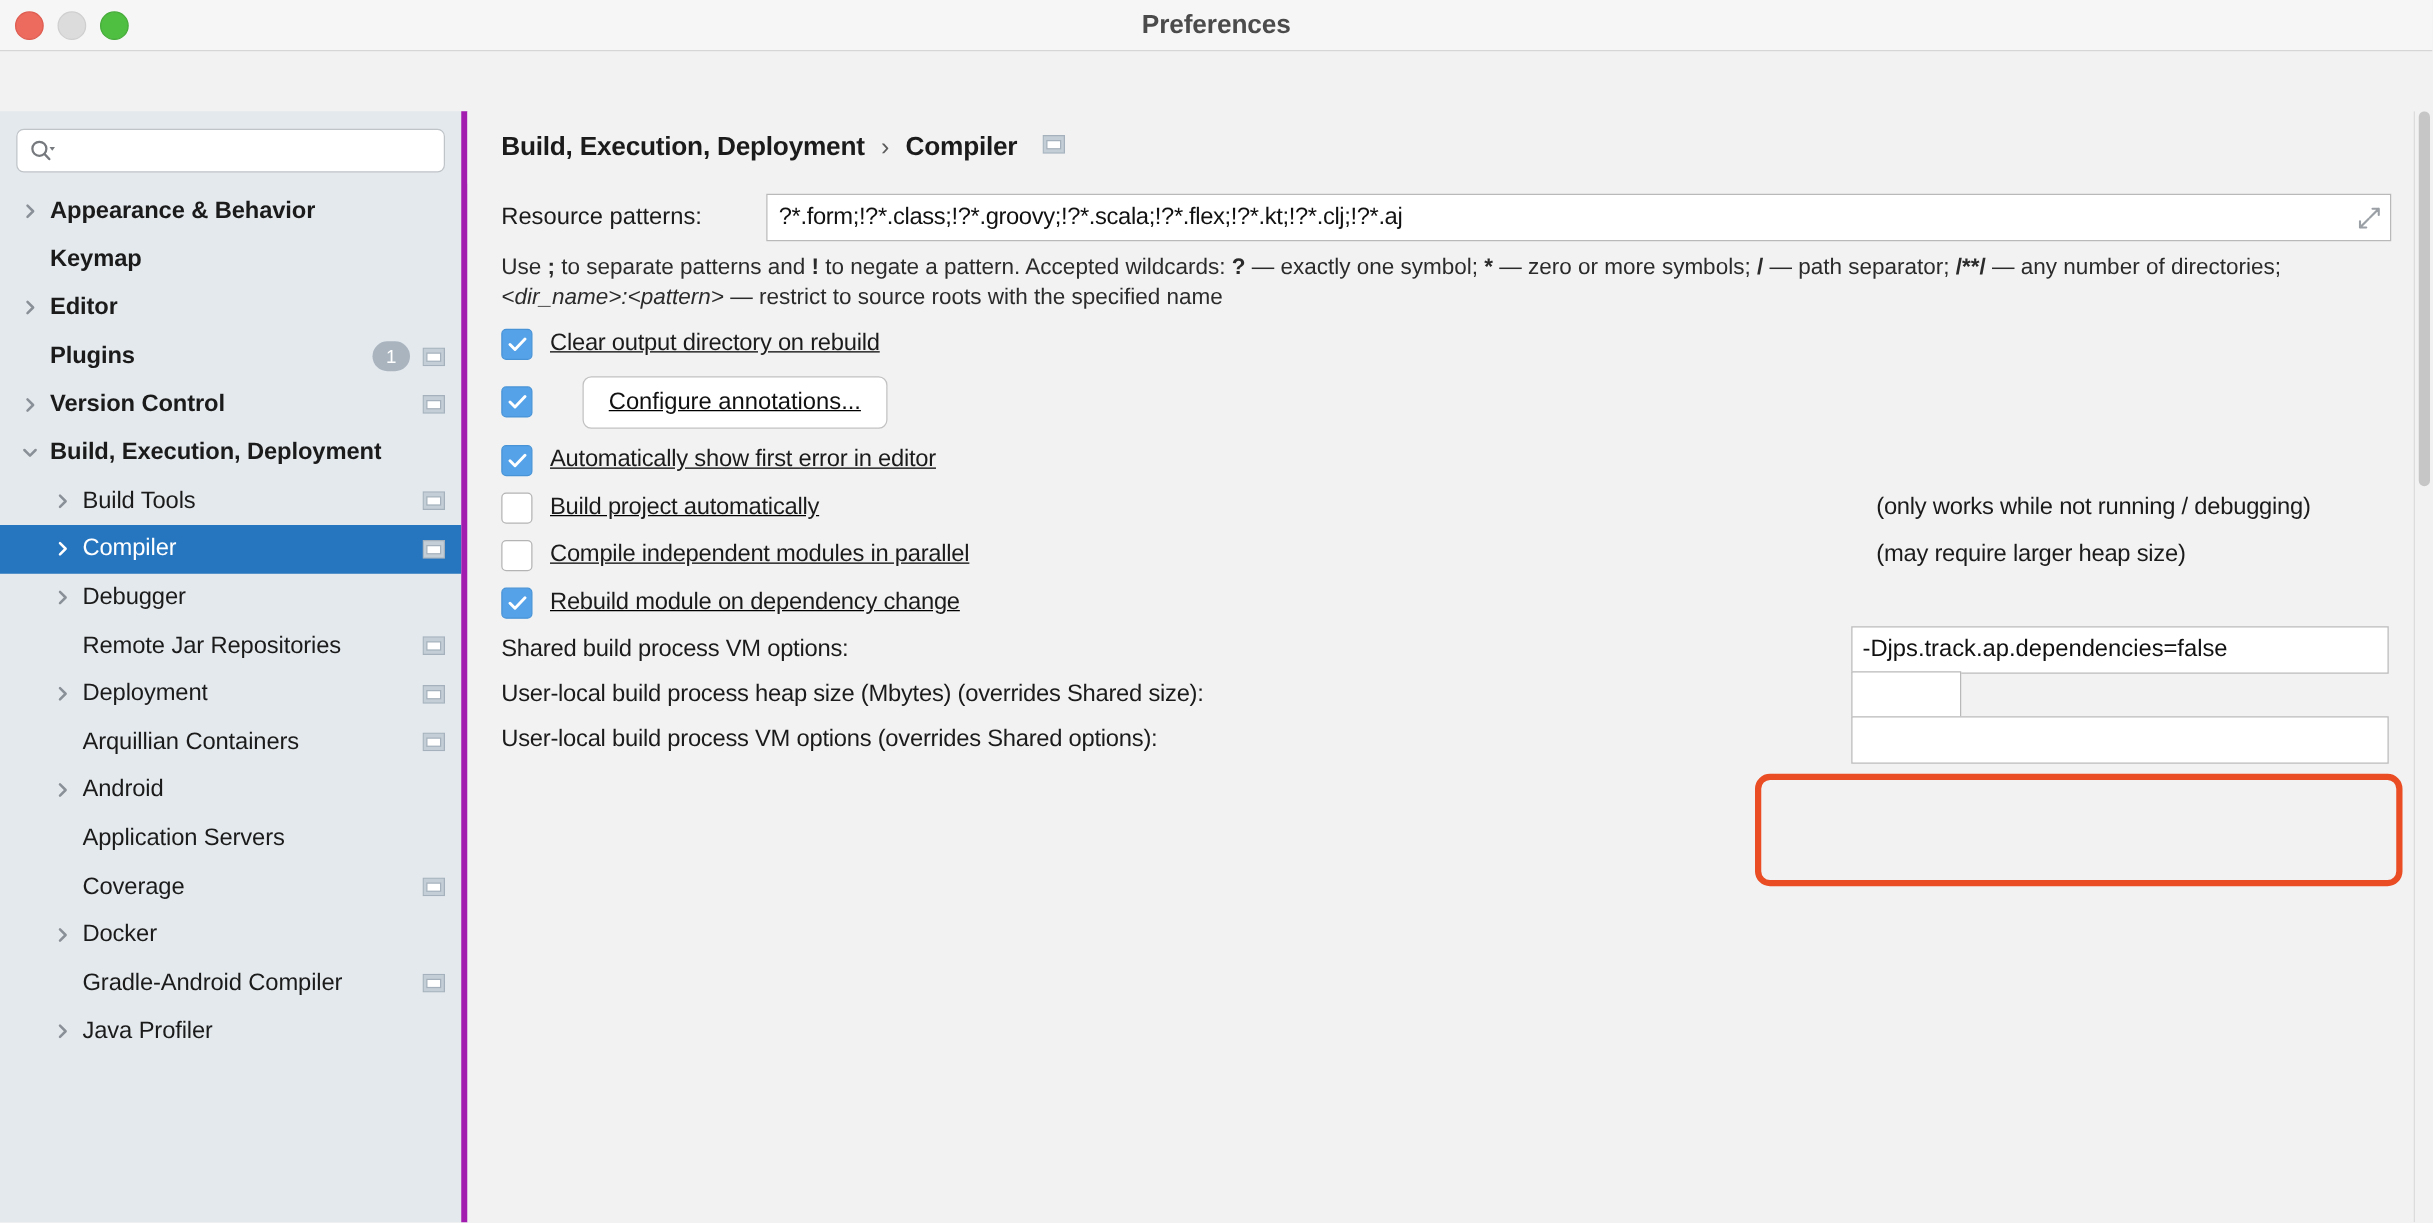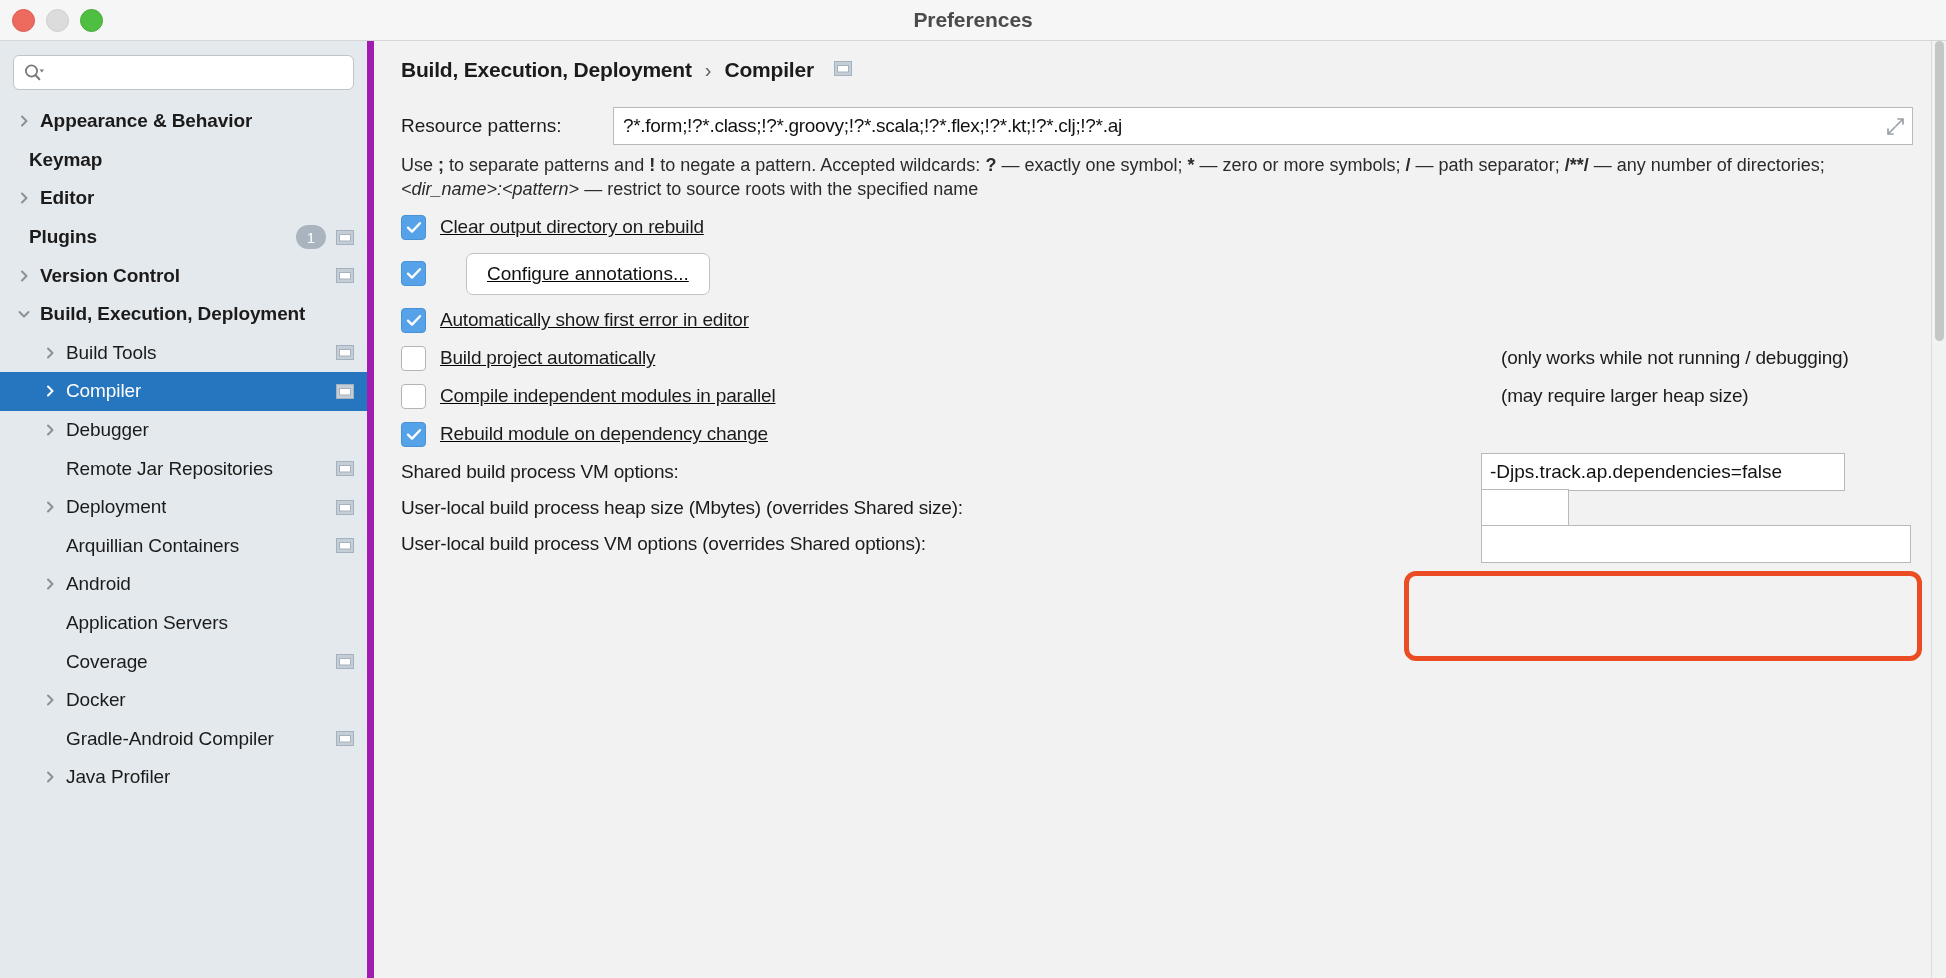--- a/index.html
+++ b/index.html
@@ -7,21 +7,21 @@
     margin: 0; padding: 0;
     width: 1946px; height: 978px;
     overflow: hidden;
     font-family: "Liberation Sans", sans-serif;
     background: #f2f2f2;
   }
   .window {
     position: relative;
     width: 1946px; height: 978px;
     background: #f2f2f2;
-    display: flex; flex-direction: column;
+    display: flex; flex-direction: column; gap: 48px;
   }
 
   
   .titlebar {
     height: 41px;
     flex: 0 0 41px;
     background: #f6f6f6;
     border-bottom: 1px solid #d6d6d6;
     display: flex; align-items: center;
     position: relative;
@@ -38,21 +38,21 @@
     pointer-events: none;
   }
 
   
   .body { flex: 1 1 auto; display: flex; min-height: 0; }
 
   
   .sidebar {
     width: 374px; flex: 0 0 374px;
     background: #e4e9ed;
-    border-right: 7px solid #a21caf;
+    border-right: 5px solid #a21caf;
     overflow: hidden;
     position: relative;
   }
   .search-wrap { padding: 14px 13px 10px 13px; }
   .search-box {
     height: 35px; background: #ffffff;
     border: 1px solid #bfc4c9; border-radius: 6px;
     display: flex; align-items: center; padding: 0 9px;
   }
   .search-icon { width: 22px; height: 20px; flex: 0 0 22px; display:block; }
@@ -74,21 +74,21 @@
     font-size: 0; line-height: 0;
   }
   .arrow svg { display: block; margin: 0 auto; }
   .row-label {
     font-size: 19px; letter-spacing: -0.1px;
     overflow: hidden; text-overflow: ellipsis;
   }
   .row.lvl0 .row-label { font-weight: bold; }
   .row.lvl0 { padding-left: 14px; }
   .row.lvl0 .arrow { margin-right: 6px; }
-  .row.lvl0.noarrow { padding-left: 29px; }
+  .row.lvl0.noarrow { padding-left: 40px; }
   .row.lvl1 { padding-left: 40px; }
   .row.lvl1 .arrow { margin-right: 6px; }
   .row.lvl1.noarrow { padding-left: 66px; }
   .spacer { flex: 1 1 auto; }
   .badge {
     min-width: 30px; height: 24px; border-radius: 12px;
     background: #a9b4bf; color: #ffffff;
     font-size: 15px; font-weight: 500;
     display: inline-flex; align-items: center; justify-content: center;
     padding: 0 8px; margin-right: 10px;
@@ -452,21 +452,21 @@
                   <path d="M2 6.6 L6 10.6 L14 2.2" fill="none" stroke="#ffffff" stroke-width="2.3" stroke-linecap="round" stroke-linejoin="round"></path>
                 </svg>
               </span>
               <span class="cb-label">Rebuild module on dependency change</span>
             </div>
           </div>
 
         <div id="field-list">
             <div class="field-row" style="margin-top: 14px; align-items: center; position: relative;">
               <span class="label">Shared build process VM options:</span>
-              <input type="text" class="tf" value="-Djps.track.ap.dependencies=false" style="position: absolute; left: 1080px; width: 364px;">
+              <input type="text" class="tf" value="-Djps.track.ap.dependencies=false" style="position: absolute; left: 1080px; width: 430px;">
             </div>
             <div class="field-row" style="margin-top: 14px; align-items: center; position: relative;">
               <span class="label">User-local build process heap size (Mbytes) (overrides Shared size):</span>
               <input type="text" class="tf" style="position: absolute; left: 1080px; width: 88px;">
             </div>
             <div class="field-row" style="margin-top: 14px; align-items: center; position: relative;">
               <span class="label">User-local build process VM options (overrides Shared options):</span>
               <input type="text" class="tf" style="position: absolute; left: 1080px; width: 430px;">
             </div>
           </div>

